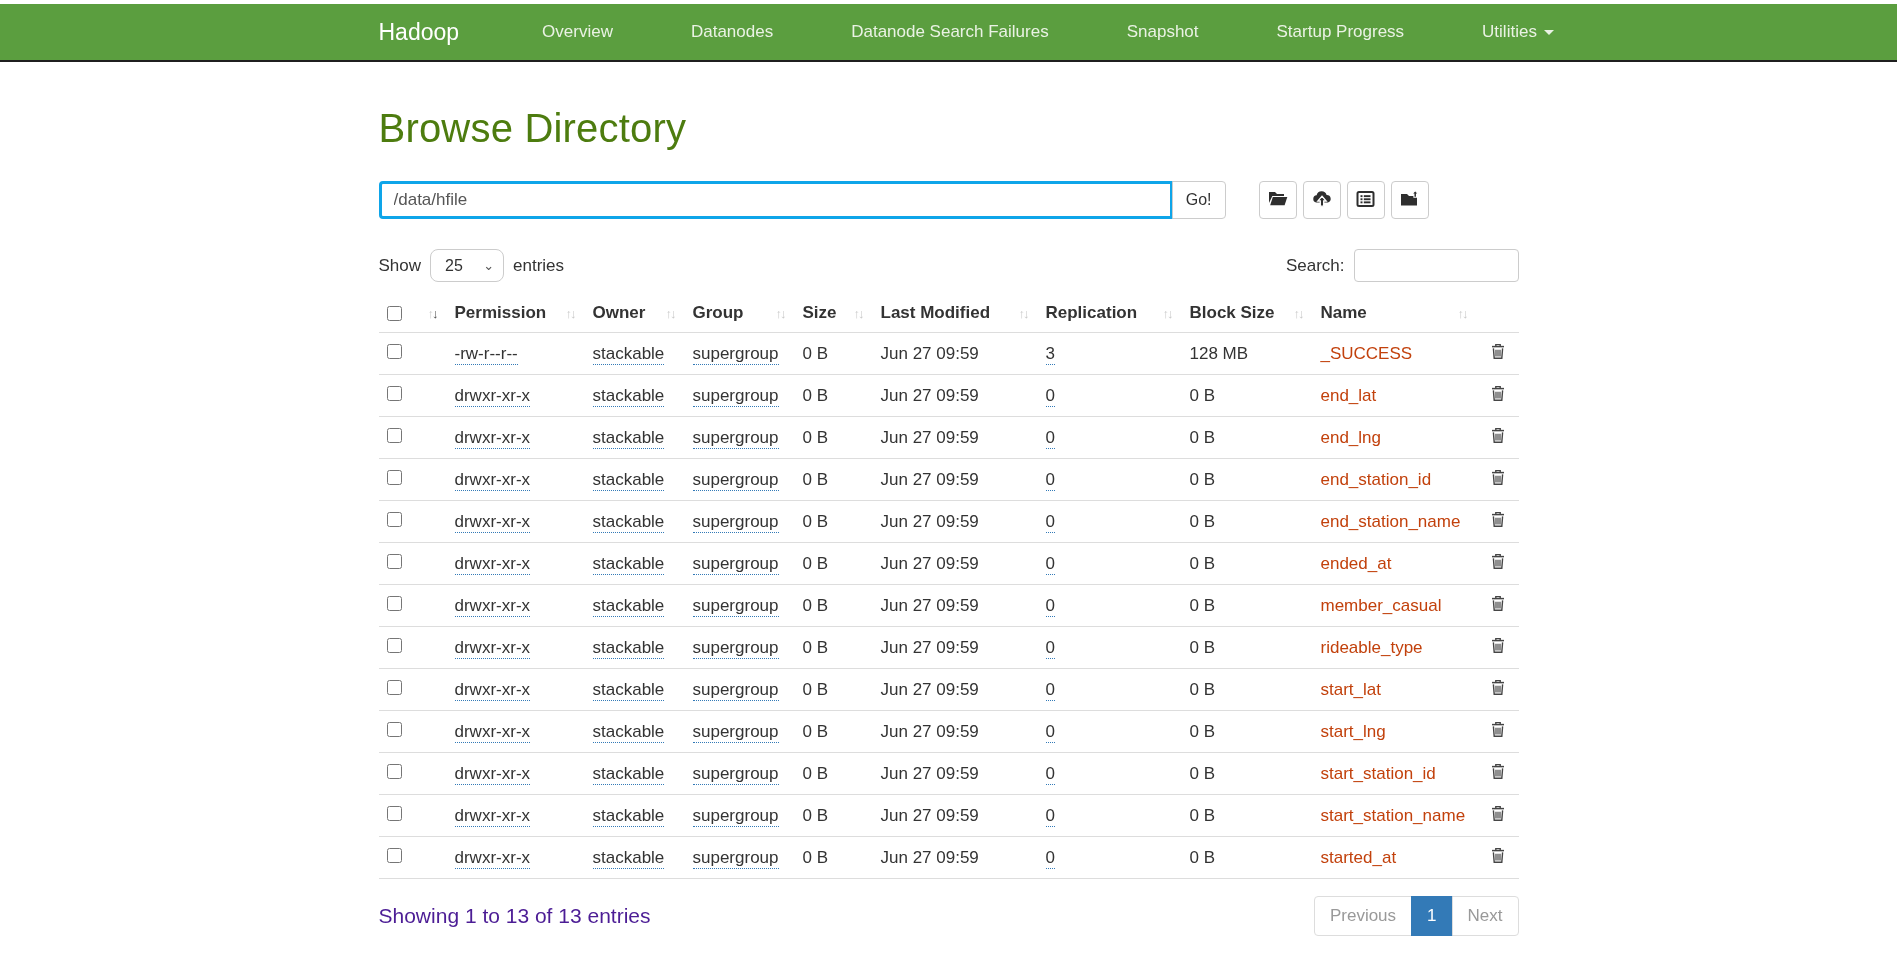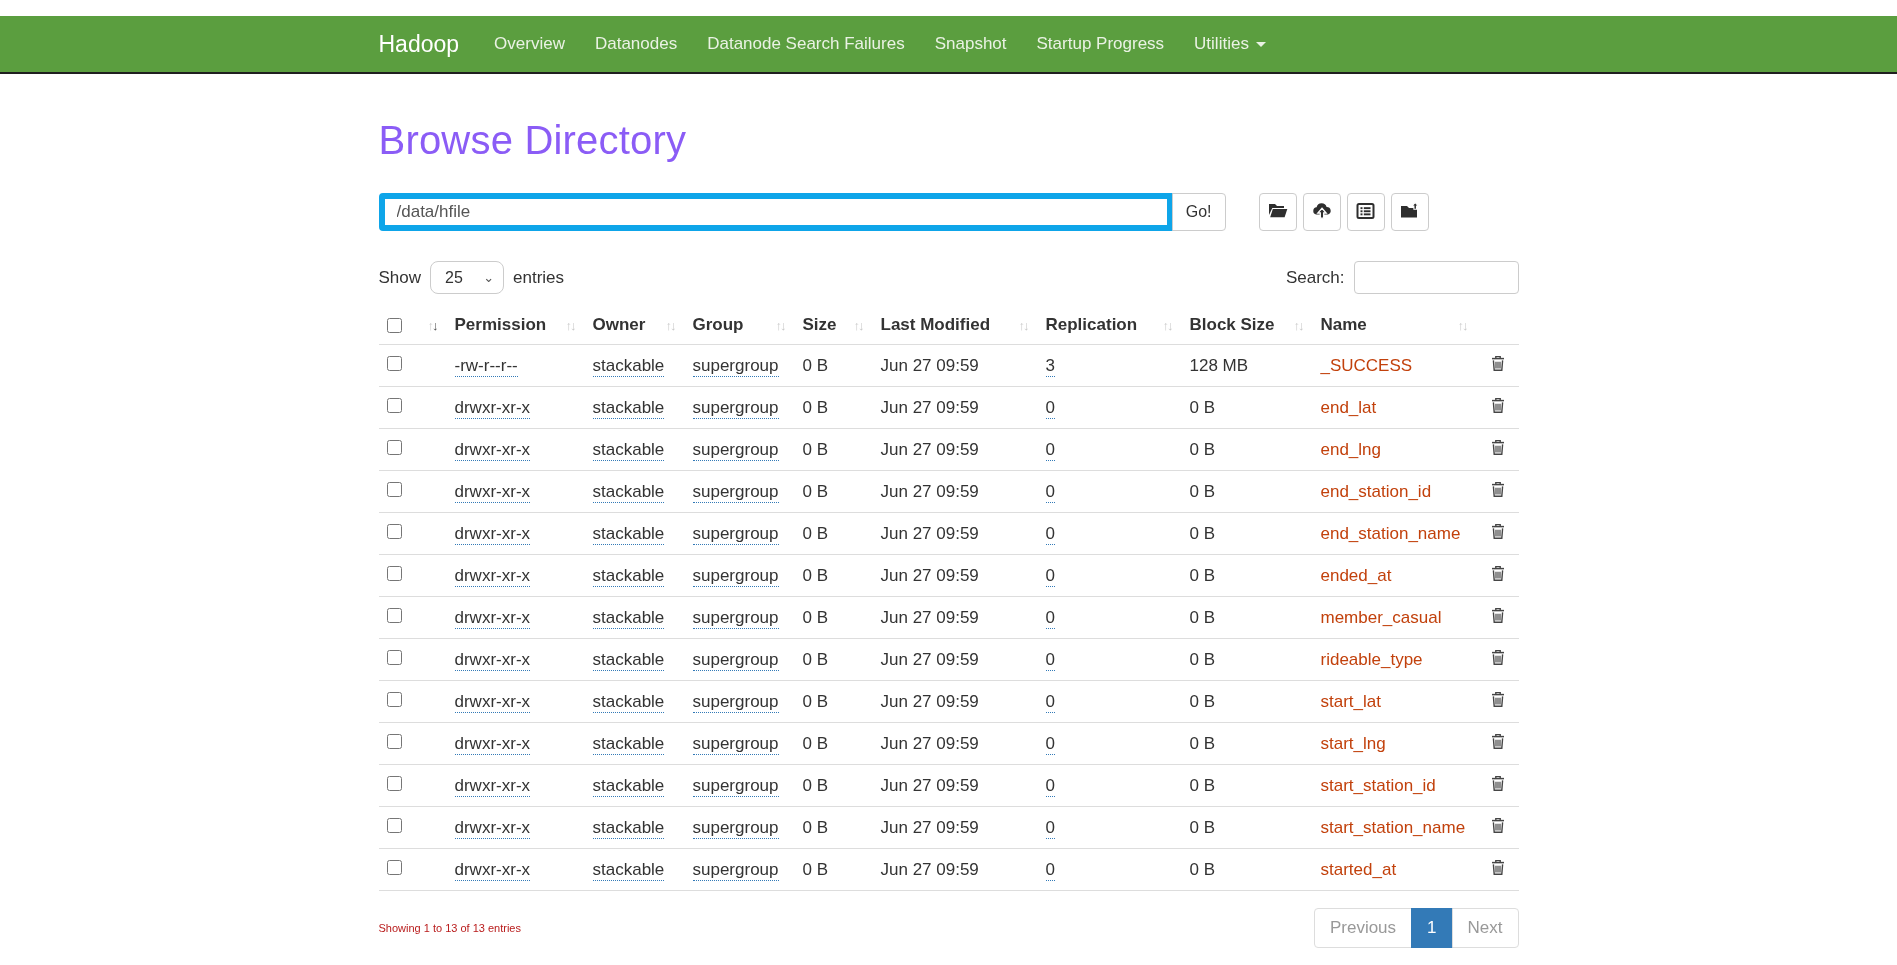--- a/index.html
+++ b/index.html
@@ -7,47 +7,47 @@
   body {
     font-family:"Liberation Sans", sans-serif;
     font-size:17px; color:#333; min-height:965px;
   }
   
   .navbar {
     background:#5b9e3f; border-bottom:2px solid #1f1f1f;
     height:58px; width:100%;
   }
   .navbar-inner {
-    width:1140px; margin:16px auto; height:100%;
-    display:flex; align-items:center;
+    width:1140px; margin:4px auto; height:100%;
+    display:flex; align-items:center;gap:48px;
   }
   .brand {
     color:#ffffff; font-size:23px; margin-right:20px; text-decoration:none;
     cursor:pointer; white-space:nowrap;
   }
   .nav-item {
     color:#eaf2e4; font-size:17px; padding:0 15px; text-decoration:none;
     cursor:pointer; white-space:nowrap; display:flex; align-items:center;
   }
   .caret {
     display:inline-block; width:0; height:0; margin-left:7px;
     border-left:5px solid transparent; border-right:5px solid transparent;
     border-top:5px solid #eaf2e4;
   }
   
   .container { width:1140px; margin:0 auto; }
   h1.page-title {
-    font-size:40px; font-weight:400; color:#8b5cf6;
+    font-size:40px; font-weight:400; color:#4d7c0f;
     margin:44px 0 30px 0; letter-spacing:.2px;
   }
   
   .path-row { display:flex; align-items:flex-start; margin-bottom:30px; }
   .input-group { display:flex; width:847px; }
   .path-input {
-    flex:1; height:38px; border:6px solid #0ea5e9; border-radius:4px 0 0 4px;
+    flex:1; height:38px; border:3px solid #0ea5e9; border-radius:4px 0 0 4px;
     padding:6px 12px; font-size:17px; color:#555; outline:none;
     font-family:"Liberation Sans", sans-serif;
   }
   .go-btn {
     height:38px; margin-left:-1px; padding:0 13px; font-size:16px;
     background:#fff; border:1px solid #ccc; border-radius:0 4px 4px 0;
     color:#333; cursor:pointer; font-family:"Liberation Sans", sans-serif;
   }
   .icon-toolbar { display:flex; margin-left:33px; gap:6px; }
   .icon-btn {
@@ -96,21 +96,21 @@
   }
   a.name-link { color:#c2410c; text-decoration:none; cursor:pointer; }
   .c-check input { width:15px; height:15px; margin:0; cursor:pointer; }
   .c-trash { text-align:center; }
   .trash-btn { cursor:pointer; display:inline-block; line-height:0; }
   
   .info-row {
     display:flex; justify-content:space-between; align-items:center;
     margin-top:17px;
   }
-  .dt-info { font-size:11px; color:#b91c1c; }
+  .dt-info { font-size:21px; color:#4c1d95; }
   .pagination { display:flex; }
   .page-btn {
     border:1px solid #ddd; background:#fff; color:#999; font-size:17px;
     padding:9px 15px; cursor:pointer; margin-left:-1px;
     font-family:"Liberation Sans", sans-serif; line-height:1.2;
   }
   .page-btn.prev { border-radius:4px 0 0 4px; margin-left:0; }
   .page-btn.next { border-radius:0 4px 4px 0; }
   .page-btn.active {
     background:#337ab7; border-color:#337ab7; color:#fff; cursor:default;

